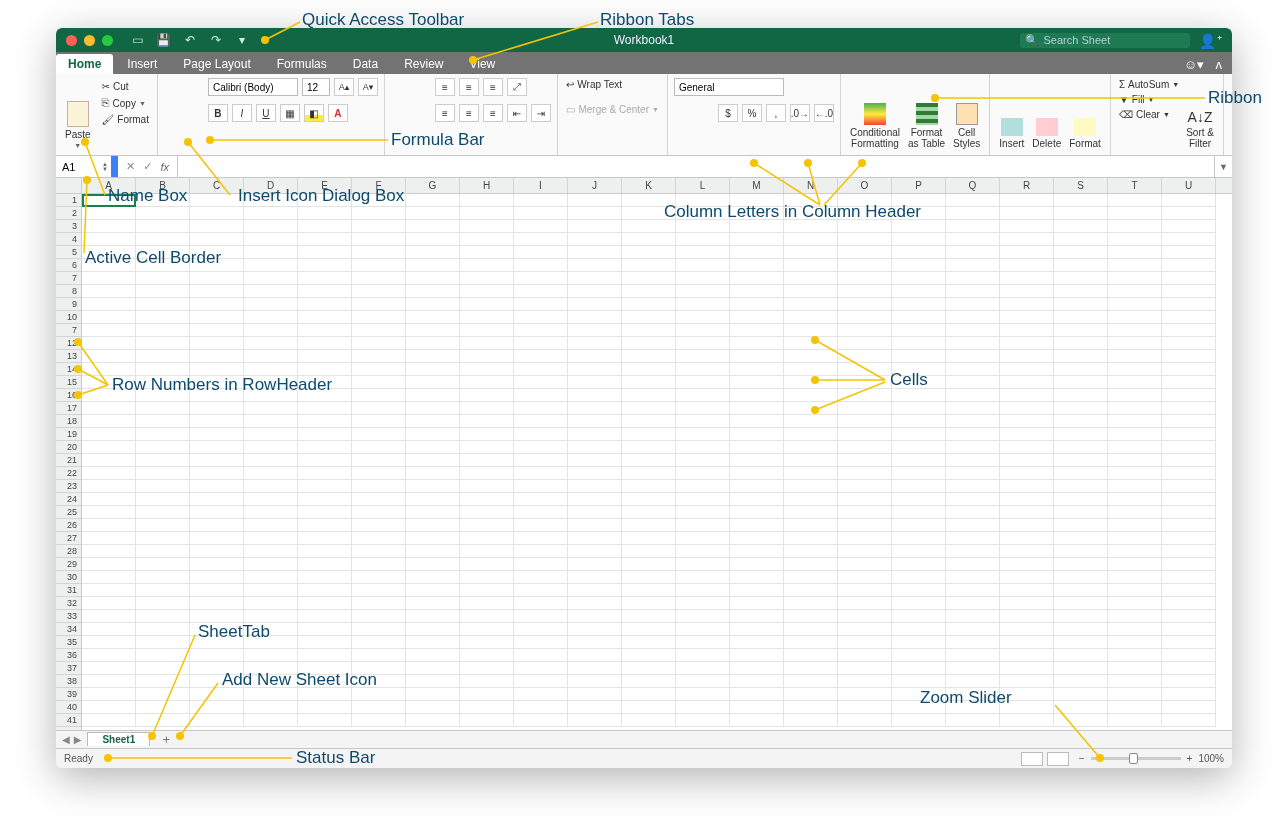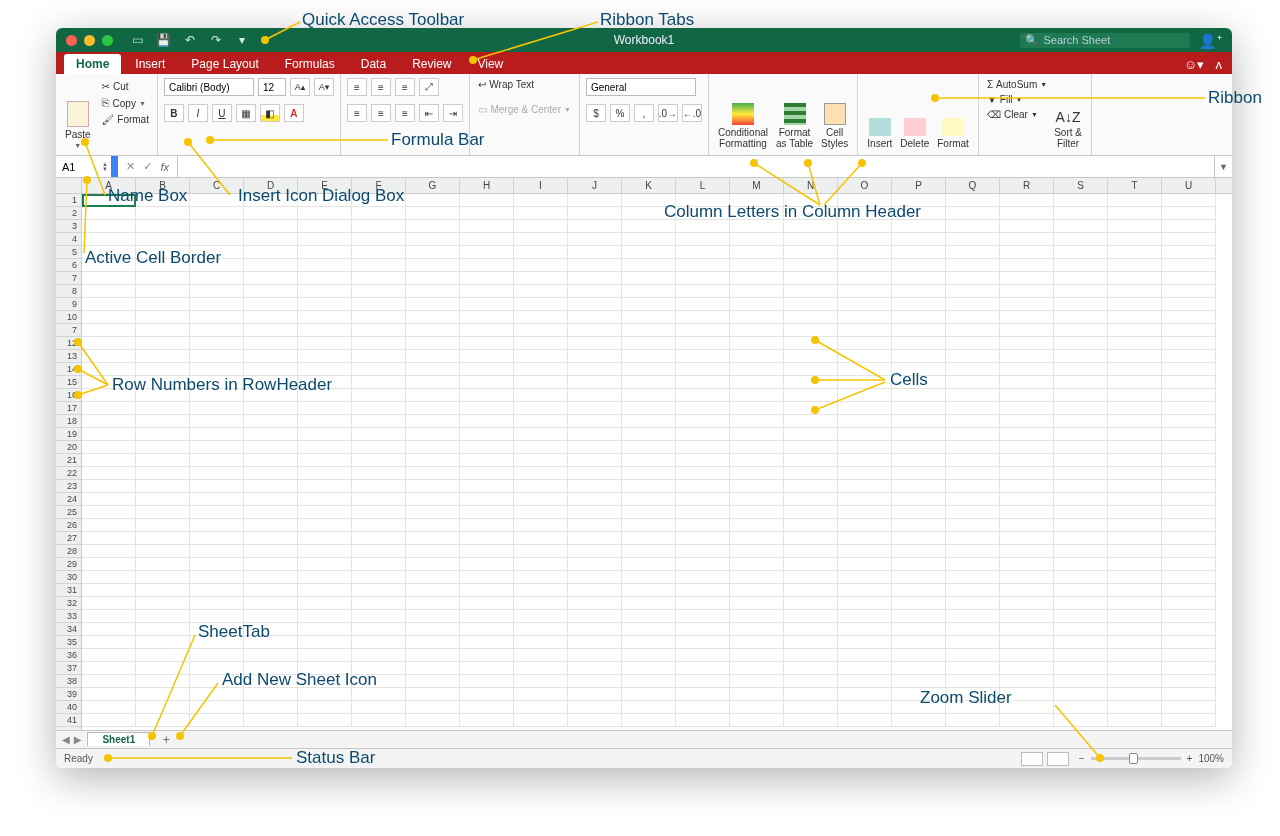--- a/index.html
+++ b/index.html
@@ -12,28 +12,28 @@
   .dot.red{background:#ff5f57;} .dot.yellow{background:#ffbd2e;} .dot.green{background:#28c940;}
   .qat { display:flex; align-items:center; gap:12px; margin-left:18px; color:#dfe;}
   .qat-icon{ width:14px; height:14px; display:flex; align-items:center; justify-content:center; opacity:.9;}
   .wintitle{ position:absolute; left:50%; transform:translateX(-50%); font-size:12px; color:#eef;}
   .titlebar-right{ margin-left:auto; display:flex; align-items:center; gap:10px; padding-right:10px;}
   .search-wrap{ display:flex; align-items:center; background:#1d7a52; border-radius:3px; padding:1px 6px; color:#cde; font-size:11px; width:170px;}
   .search-wrap input{ background:transparent; border:none; color:#fff; font-size:11px; width:130px; outline:none; margin-left:4px;}
   .search-wrap input::placeholder{color:#bcd;}
   .share-icn{ color:#fff; font-size:14px;}
   
-  .tabsrow{ height:22px; background:#b91c1c; display:flex; align-items:flex-end; padding-left:8px; position:relative;}
+  .tabsrow{ height:22px; background:#737373; display:flex; align-items:flex-end; padding-left:0; position:relative;}
   .rtab{ padding:3px 12px 3px; color:#fff; font-size:12px; border-radius:3px 3px 0 0; margin-right:2px; cursor:pointer;}
   .rtab.active{ background:#fff; color:#116743; font-weight:600;}
   .tabsrow-right{position:absolute; right:10px; bottom:2px; display:flex; gap:12px; color:#fff; font-size:13px;}
   
   .ribbon{ height:82px; background:#fafafa; border-bottom:1px solid #c7c7c7; display:flex; font-size:10px; color:#333;}
   .group{ border-right:1px solid #d4d4d4; padding:4px 6px; display:flex; flex-direction:column; justify-content:flex-start; gap:2px;}
-  .row{ display:flex; align-items:center; gap:4px;}
+  .row{ display:flex; align-items:center; gap:4px;margin-left:44px;}
   .bigbtn{ display:flex; flex-direction:column; align-items:center; justify-content:flex-end; padding:2px 3px; gap:2px; font-size:10px; cursor:pointer;}
   .bigbtn .bigicon{ width:22px; height:26px; border:1px solid #bbb; background:#fff;}
   .smallbtn{ display:flex; align-items:center; gap:3px; font-size:10px; cursor:pointer; padding:1px 2px;}
   select.fake, .pill{ border:1px solid #bbb; background:#fff; font-size:10px; height:18px; padding:0 4px;}
   .btnbox{ width:20px; height:18px; border:1px solid #ccc; display:flex; align-items:center; justify-content:center; background:#fff; cursor:pointer;}
   
   .fbar{ height:22px; border-bottom:1px solid #c7c7c7; display:flex; align-items:center; background:#fff;}
   .namebox{ width:62px; border-right:7px solid #3b82f6; font-size:11px; padding-left:6px; display:flex; align-items:center; height:100%; position:relative;}
   .namebox .spin{ position:absolute; right:3px; display:flex; flex-direction:column; font-size:6px; line-height:5px; color:#666;}
   .fx-ctrl{ display:flex; align-items:center; gap:8px; padding:0 8px; border-right:1px solid #c7c7c7; height:100%; color:#888; font-size:11px;}

